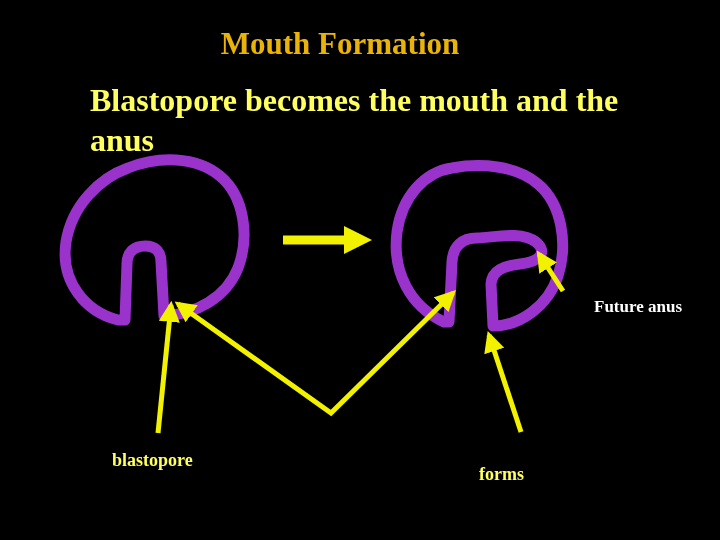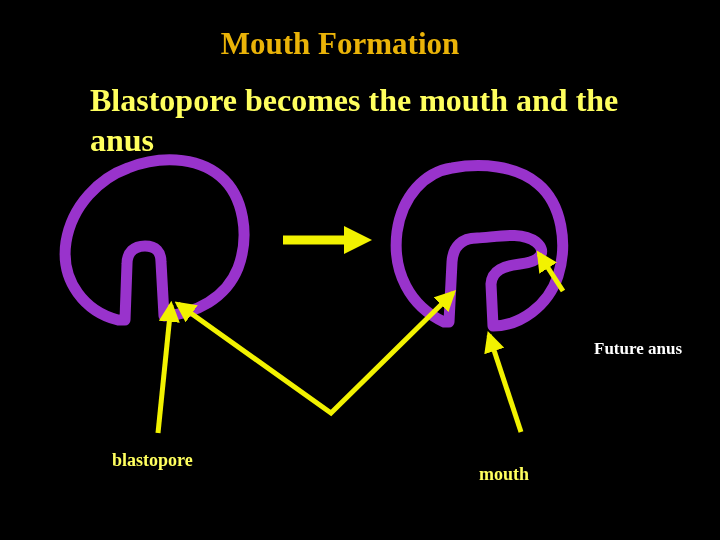--- a/index.html
+++ b/index.html
@@ -30,21 +30,21 @@
     position:absolute;left:0;top:0;width:720px;height:540px;
   }
   .lbl{
     position:absolute;
     font-weight:bold;
     font-size:18px;
     color:#FFFF5E;
     line-height:1.25;
     white-space:nowrap;
   }
-  .lbl-white{color:#FFFFFF;font-size:17px;margin-top:42px;}
+  .lbl-white{color:#FFFFFF;font-size:17px;}
 </style>
 </head>
 <body>
 
 <div class="slide">
 
   <div class="title">Mouth Formation</div>
 
   <div class="subtitle">
     <div>Blastopore becomes the mouth and the anus</div>
@@ -95,15 +95,15 @@
     <line x1="521" y1="432" x2="489" y2="335" stroke="#F2F200" stroke-width="5" marker-end="url(#ah)"></line>
 
     <line x1="563" y1="291" x2="539" y2="254" stroke="#F2F200" stroke-width="5" marker-end="url(#ah)"></line>
   </svg>
 
   <div class="lbl lbl-white" style="left:594px;top:296px;">Future anus</div>
 
   <div class="lbl" style="left:112px;top:449px;">blastopore</div>
 
 
-  <div class="lbl" style="left:479px;top:463px;">mouth</div>
+  <div class="lbl" style="left:479px;top:463px;">forms</div>
 
 </div>
 
 </body></html>

